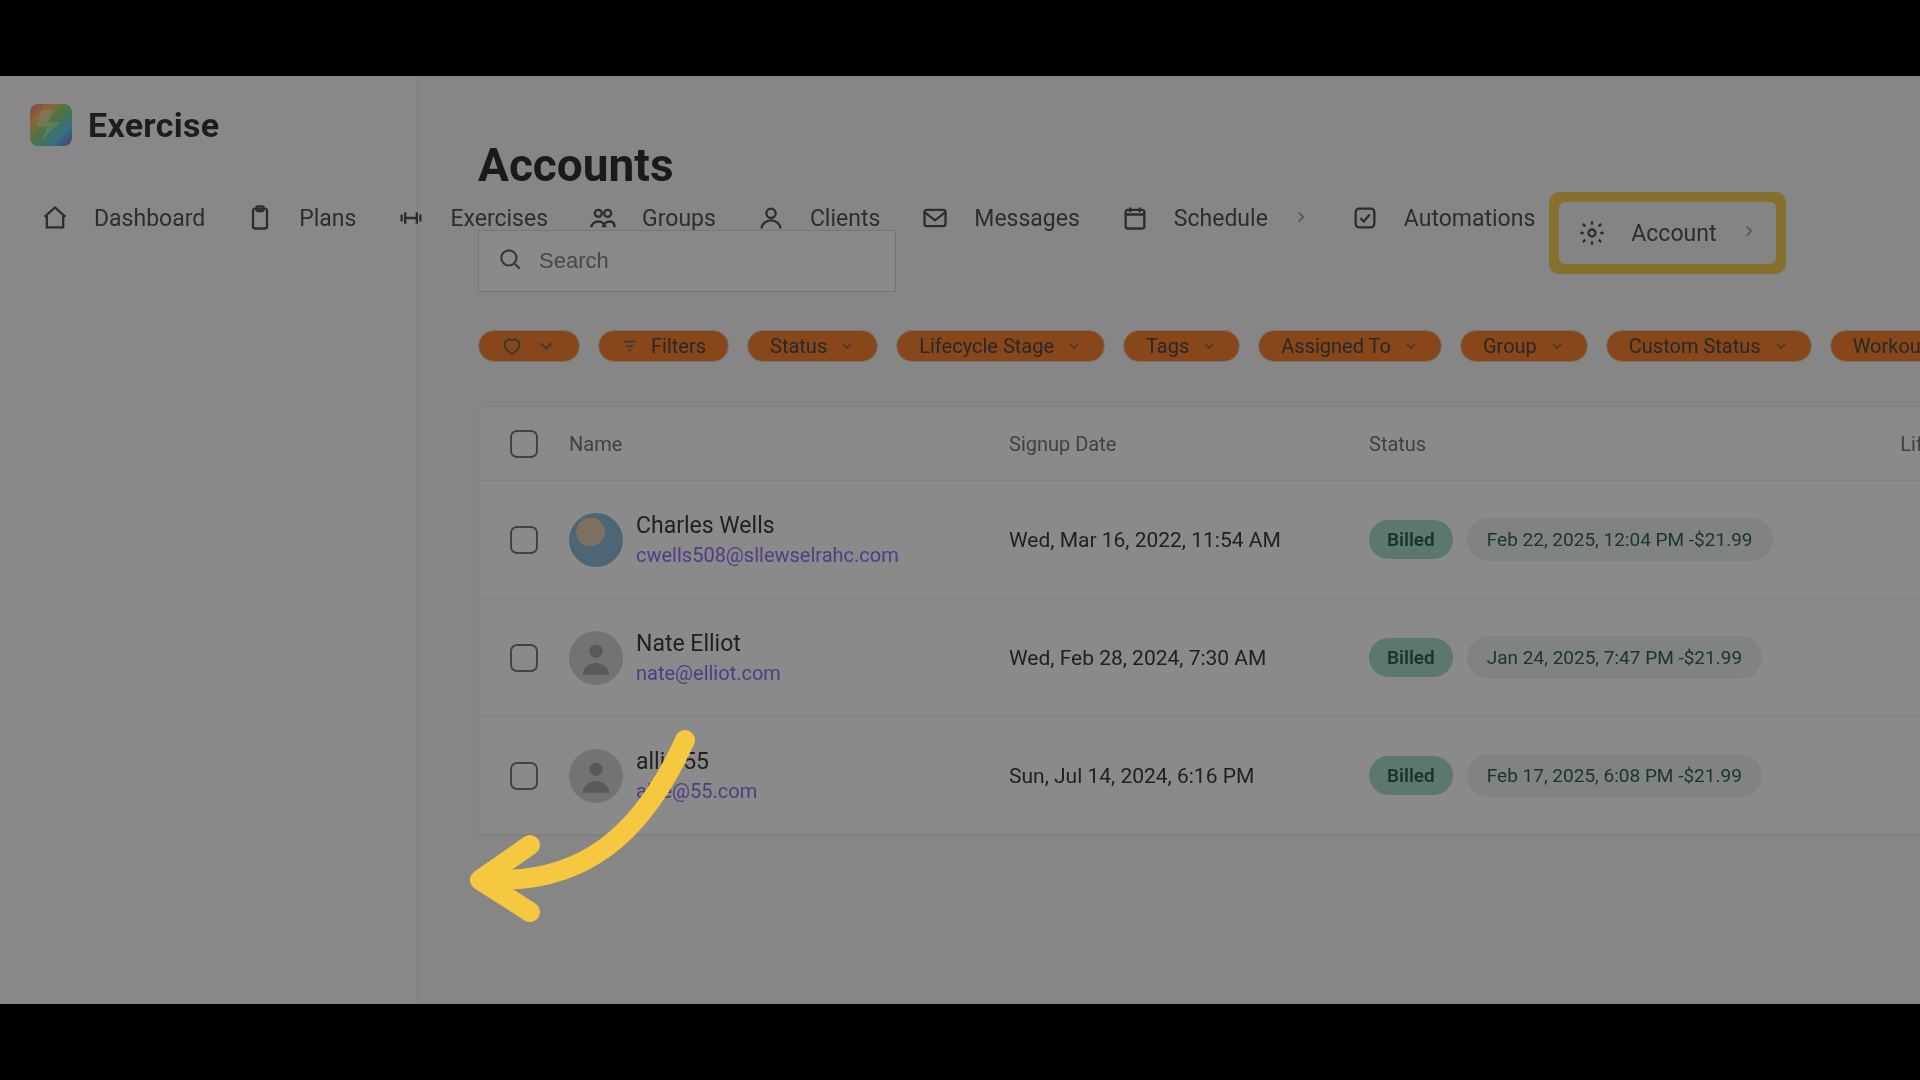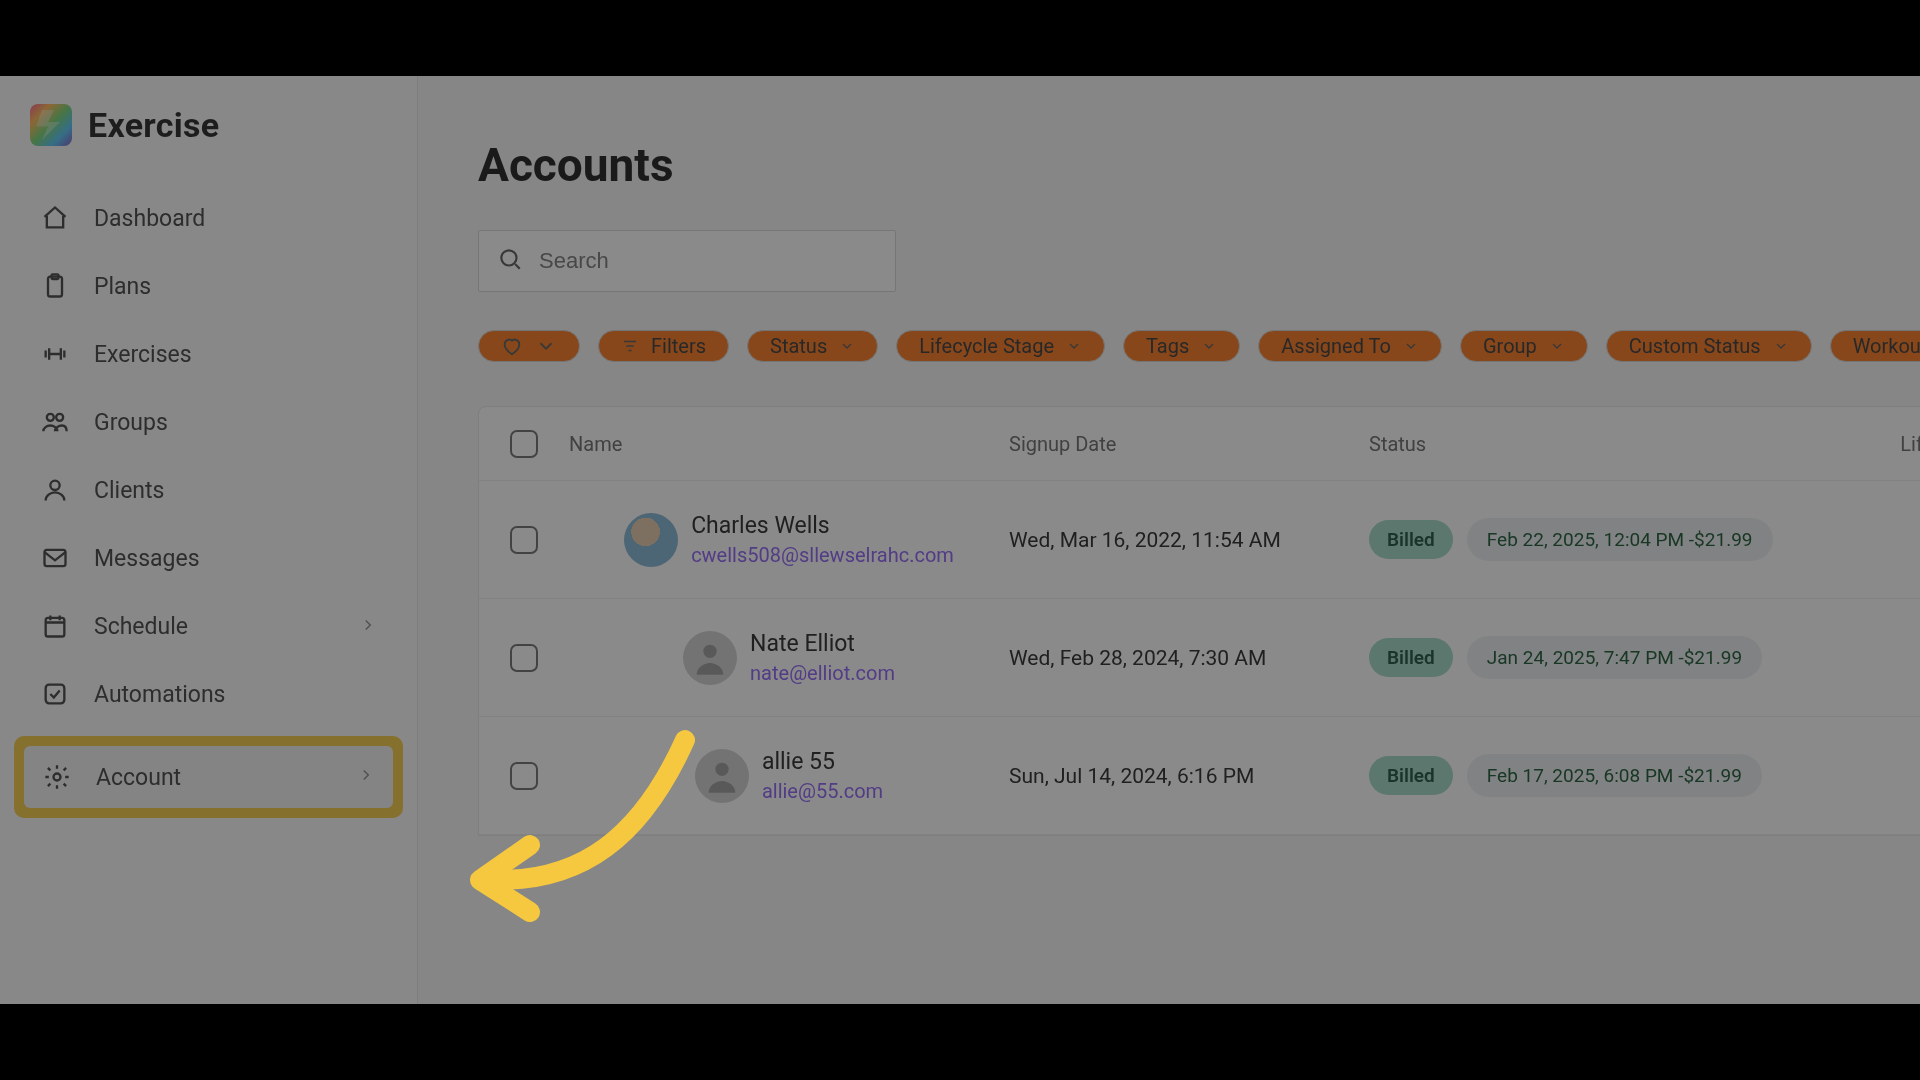--- a/index.html
+++ b/index.html
@@ -13,21 +13,21 @@
   }
   
   .sidebar {
     width:418px; background:#fafafa; border-right:1px solid #e3e3e3;
     display:flex; flex-direction:column; padding-top:28px;
   }
   .brand { display:flex; align-items:center; gap:16px; padding:0 30px 40px 30px; }
   .brand-logo { width:42px; height:42px; border-radius:8px; background:linear-gradient(135deg,#ff5a8a 0%, #ffb74d 25%, #72d572 50%, #4fc3f7 75%, #7e57c2 100%); position:relative; }
   .brand-logo::before{content:""; position:absolute; inset:6px; background:rgba(255,255,255,.35); clip-path:polygon(20% 0,60% 0,40% 40%,80% 40%,20% 100%,40% 55%,0 55%);}
   .brand-name { font-size:34px; font-weight:700; color:#1d1d1d; letter-spacing:.3px;}
-  .nav { display:flex; flex-direction:column; gap:4px; padding:0 22px;}
+  .nav { display:flex; flex-direction:row; gap:4px; padding:0 22px;}
   .nav-item {
     display:flex; align-items:center; gap:24px; height:64px; padding:0 18px;
     border-radius:10px; color:#3e3e3e; font-size:23px; cursor:pointer;
     position:relative;
   }
   .nav-item .chev { margin-left:auto; color:#8a8a8a; }
   .nav-icon { width:30px; height:30px; display:inline-flex; align-items:center; justify-content:center; color:#3e3e3e; }
   .nav-icon svg { width:28px; height:28px; stroke:#3e3e3e; fill:none; stroke-width:2; }
   
   .highlight-wrap {
@@ -57,21 +57,21 @@
   .pill svg { width:18px; height:18px; stroke:#555; fill:none; stroke-width:2;}
   .pill .caret{width:16px;height:16px;}
   .pill.heart svg{width:22px;height:22px;}
   
   .table { margin:44px 0 0 60px; border:1px solid #e5e5e5; border-radius:8px 8px 0 0; overflow:hidden; background:#fff; min-width:1500px;}
   .thead, .trow { display:grid; grid-template-columns:90px 440px 360px 480px 130px; align-items:center; }
   .thead { height:74px; color:#666; font-size:20px; border-bottom:1px solid #eee; padding-right:10px;}
   .trow { height:118px; border-bottom:1px solid #eee; font-size:21px; color:#222;}
   .cbox { display:flex; justify-content:center;}
   .cbox .sq{ width:28px; height:28px; border:2.5px solid #6b6b6b; border-radius:7px;}
-  .name-cell{display:flex;align-items:center;gap:13px;justify-content:center;}
+  .name-cell{display:flex;align-items:center;gap:13px;}
   .avatar{width:54px;height:54px;border-radius:50%;background:#cfcfcf;display:inline-flex;align-items:center;justify-content:center;overflow:hidden;}
   .avatar svg{width:40px;height:40px;fill:#9a9a9a;}
   .avatar.photo{background:radial-gradient(circle at 40% 35%, #e7c9a9 0 30%, #7fb3d5 30% 100%);}
   .nm{display:flex;flex-direction:column;gap:4px;}
   .nm .n1{font-size:23px;color:#222;}
   .nm .n2{font-size:20px;color:#8b5cf6;}
   .status-cell{display:flex;align-items:center;gap:14px;}
   .badge{background:#9fd8c5;color:#174b3a;border-radius:999px;padding:8px 18px;font-size:19px;font-weight:600;}
   .bill-chip{background:#eceef0;color:#14532d;border-radius:999px;padding:10px 20px;font-size:19px;white-space:nowrap;}
   .lc{color:#222;}

